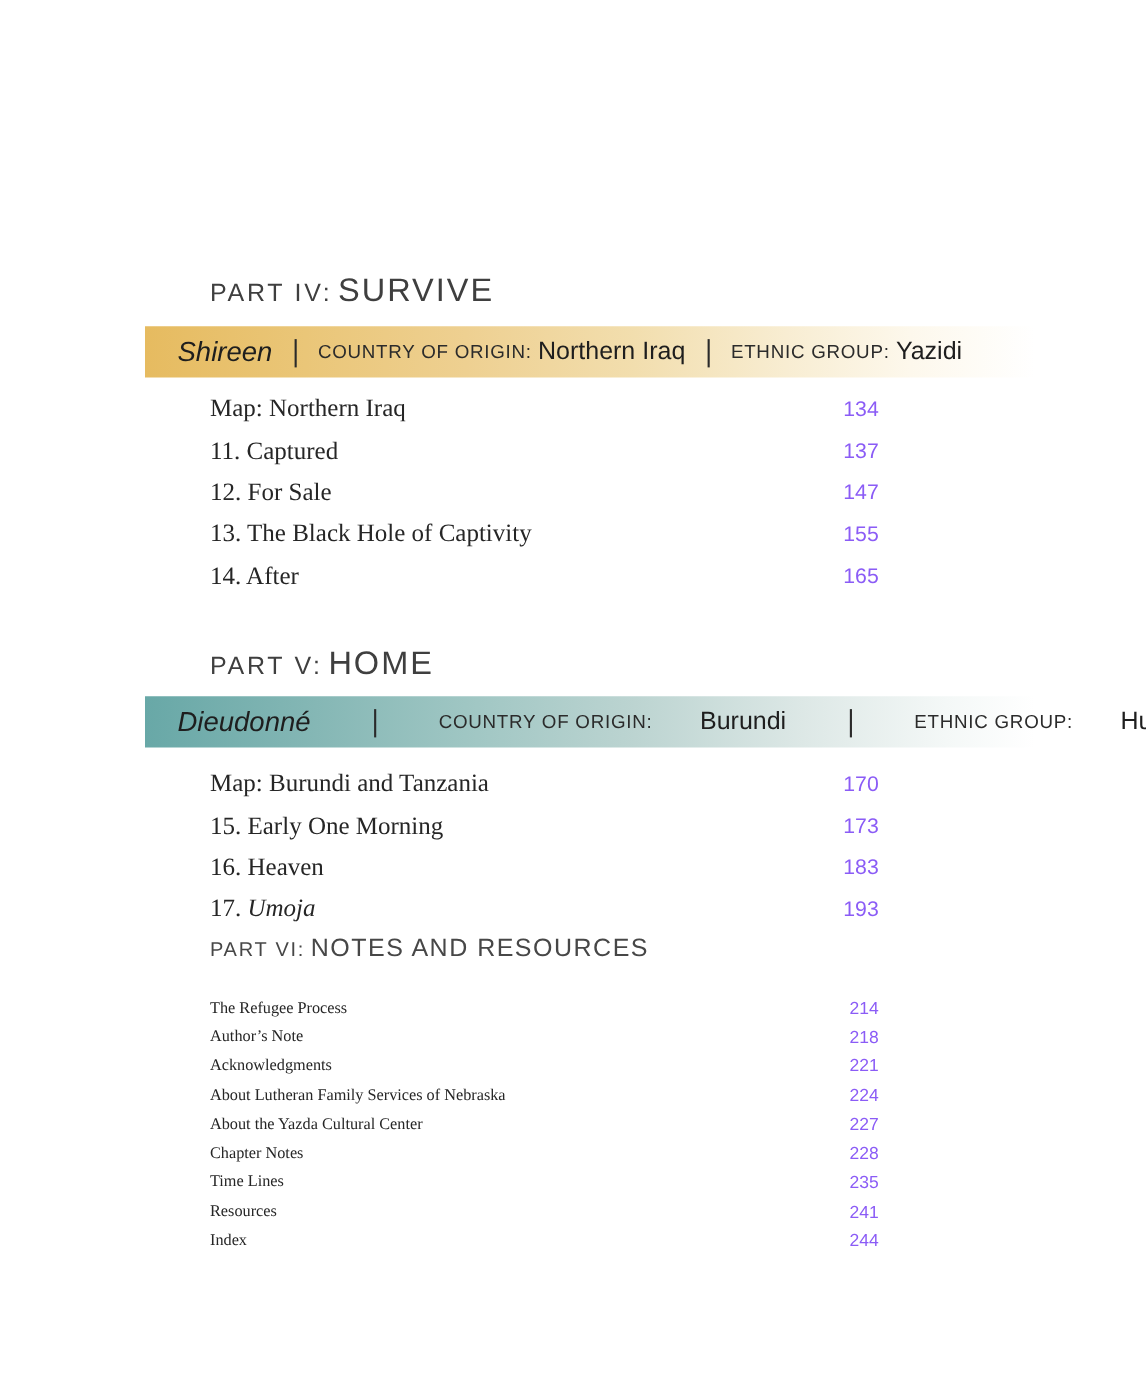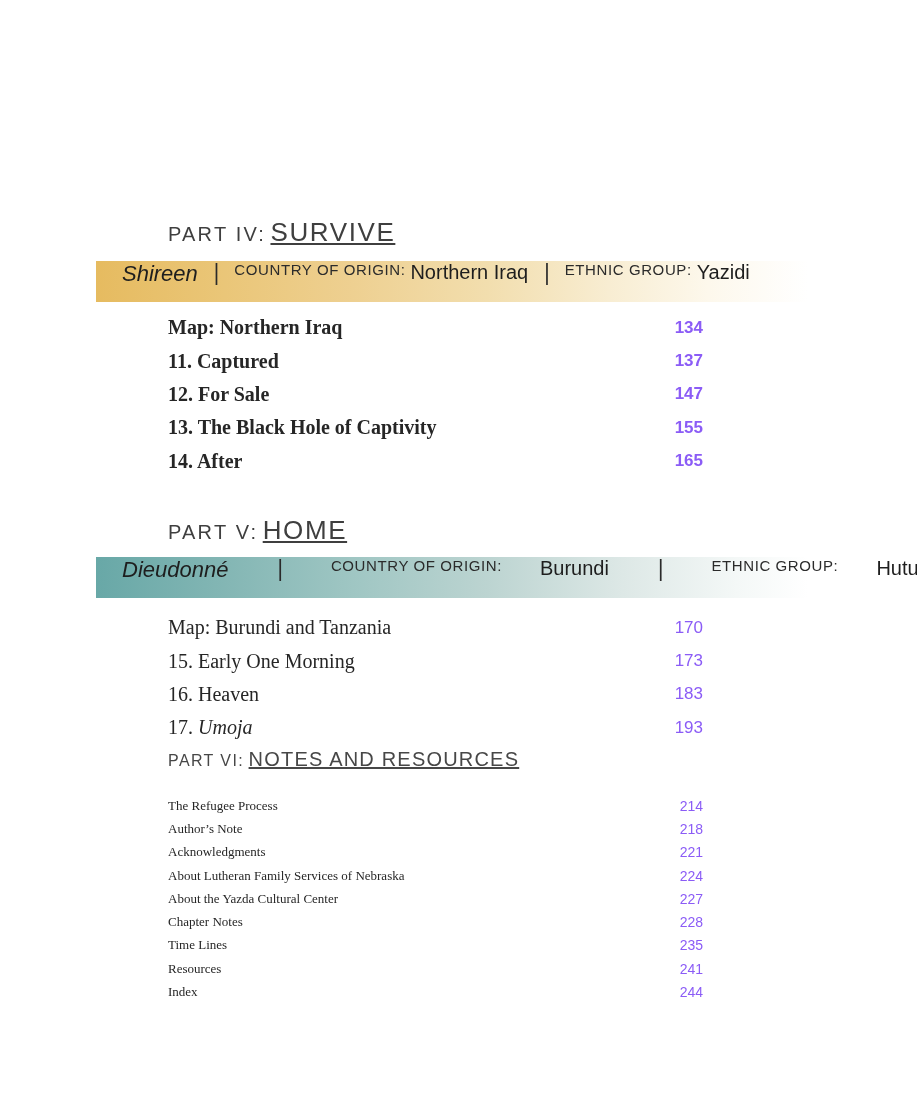--- a/index.html
+++ b/index.html
@@ -30,35 +30,35 @@
   }
   .part-heading .part-label {
     font-size: 20px;
     letter-spacing: 2.2px;
     font-weight: 400;
   }
   .part-heading .part-title {
     font-size: 26px;
     letter-spacing: 1.6px;
     font-weight: 400;
-    text-decoration: underline;
   }
   #heading-part4 { top: 219px; }
   #heading-part5 { top: 517px; }
   #heading-part6 { top: 749px; text-align: right; }
   #heading-part6 .part-label { font-size: 16px; letter-spacing: 1.4px; color: #474747; }
   #heading-part6 .part-title { font-size: 20px; letter-spacing: 1.2px; color: #474747; }
 
   
   .profile-banner {
     position: absolute;
-    left: 96px;
+    left: 116px;
     width: 712px;
     height: 41px;
     display: flex;
+    align-items: center;
     padding-left: 26px;
     box-sizing: border-box;
     white-space: nowrap;
   }
   #banner-shireen {
     top: 261px;
     background: linear-gradient(90deg,
       #e6bb60 0%, #eac678 18%, #eed091 36%, #f2deae 55%,
       #f8edd2 72%, #fdf8ec 86%, #ffffff 100%);
   }
@@ -108,21 +108,21 @@
     color: #262626;
   }
   .entry-title em {
     font-style: italic;
   }
   .entry-page {
     font-family: "Liberation Sans", sans-serif;
     color: #8b5cf6;
     text-align: center;
   }
-  #toc-part4 { top: 311px; font-weight: bold; }
+  #toc-part4 { top: 311px; }
   #toc-part5 { top: 611px; }
   #toc-part4 .toc-row, #toc-part5 .toc-row { height: 33.4px; }
   #toc-part4 .entry-title, #toc-part5 .entry-title { font-size: 20px; }
   #toc-part4 .entry-page,  #toc-part5 .entry-page  { font-size: 17px; }
 
   #toc-part6 { top: 794px; }
   #toc-part6 .toc-row { height: 23.3px; }
   #toc-part6 .entry-title { font-size: 13px; }
   #toc-part6 .entry-page  { font-size: 14px; }
 </style>

